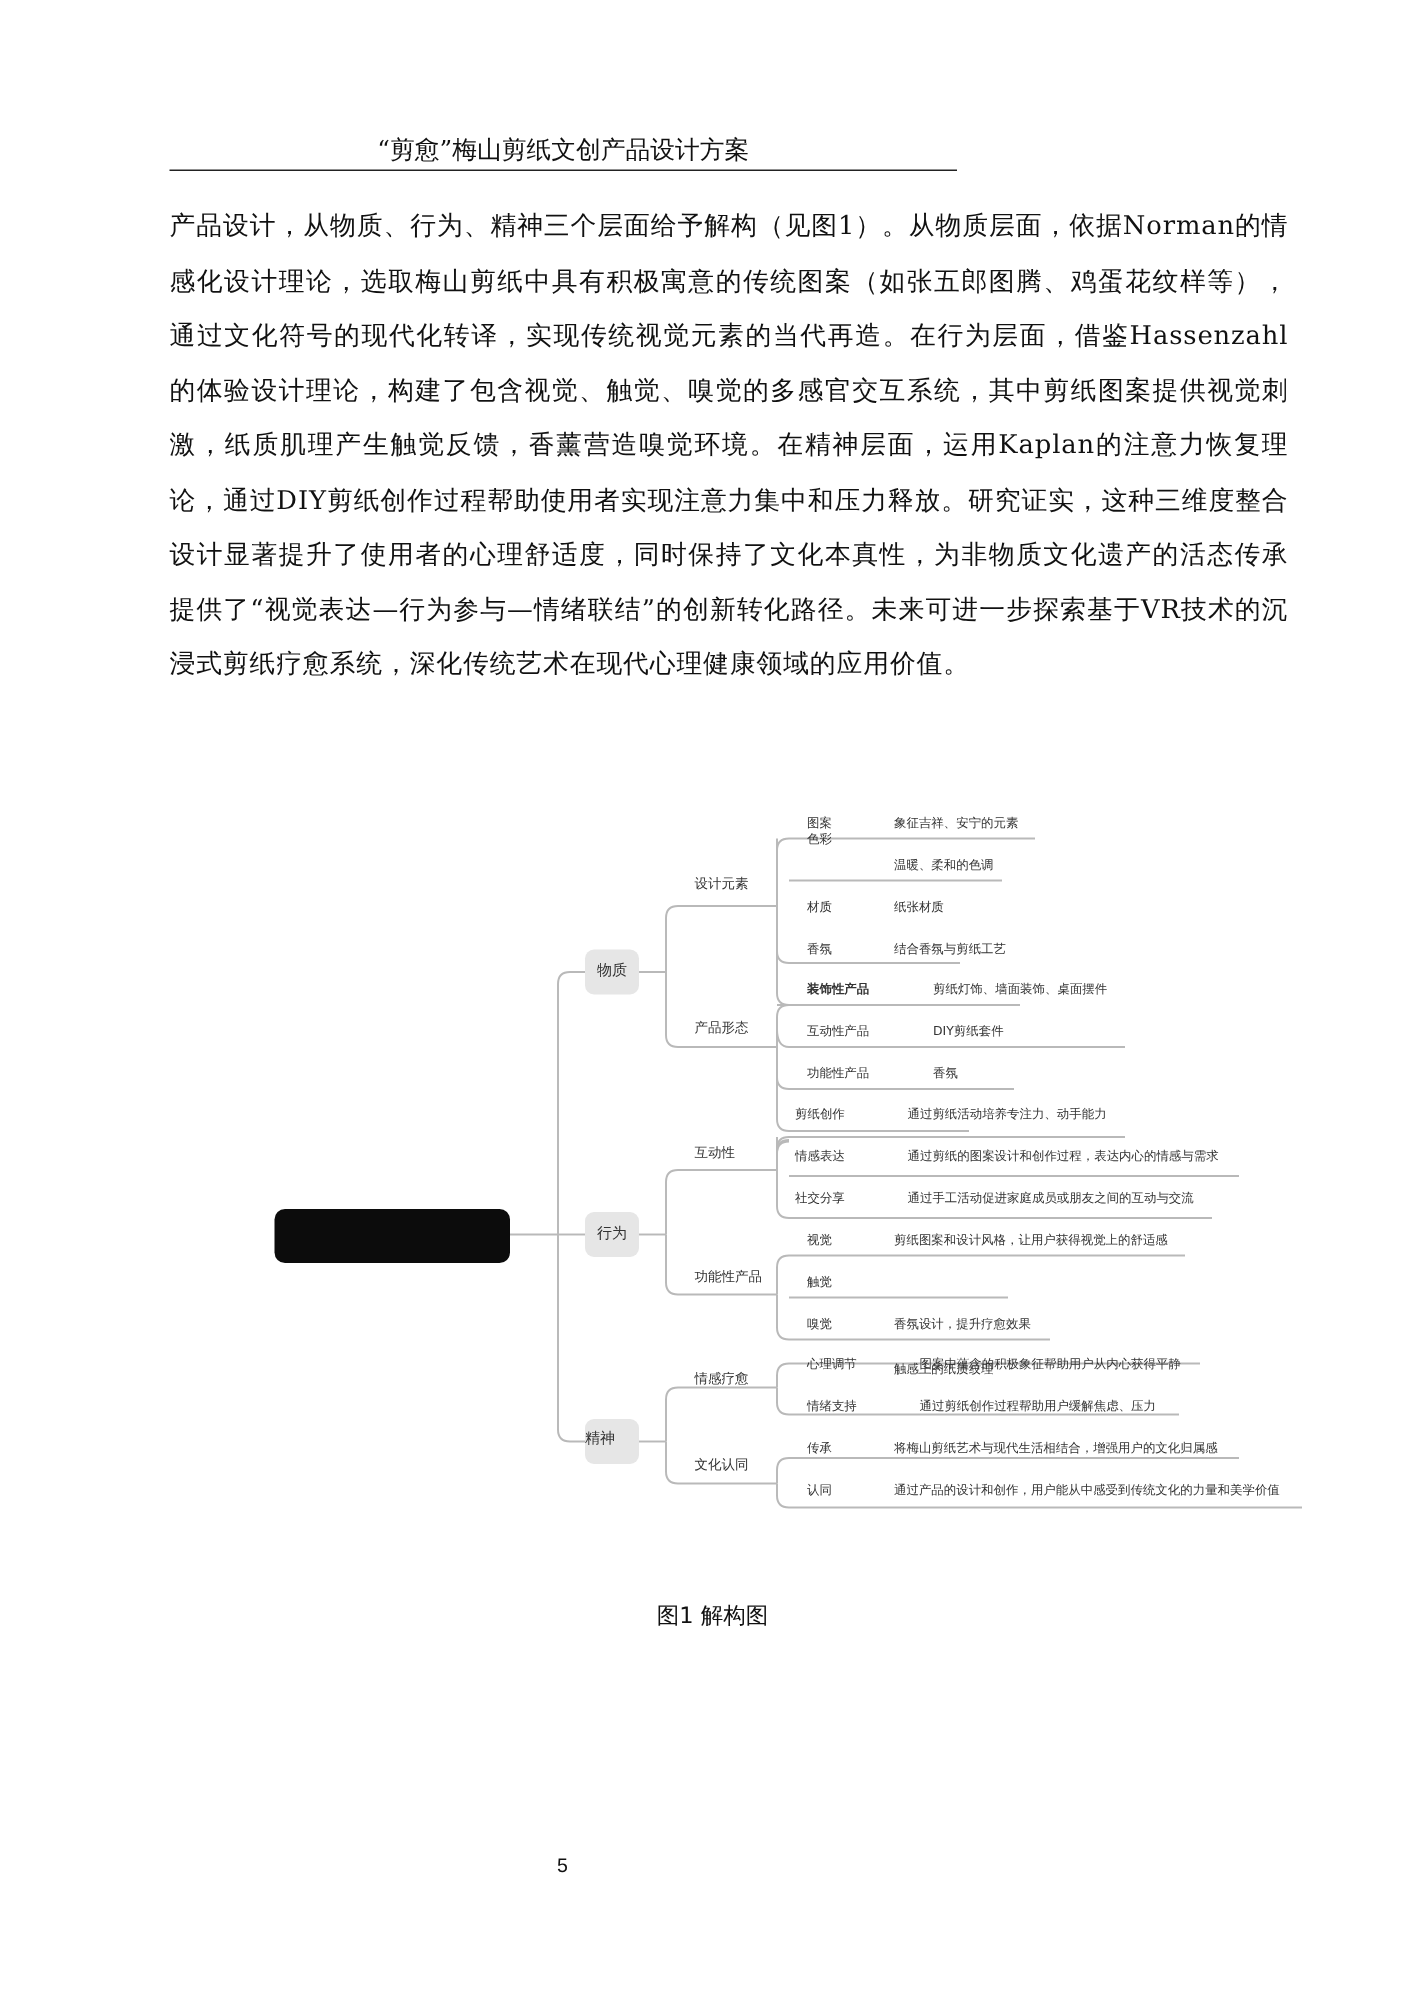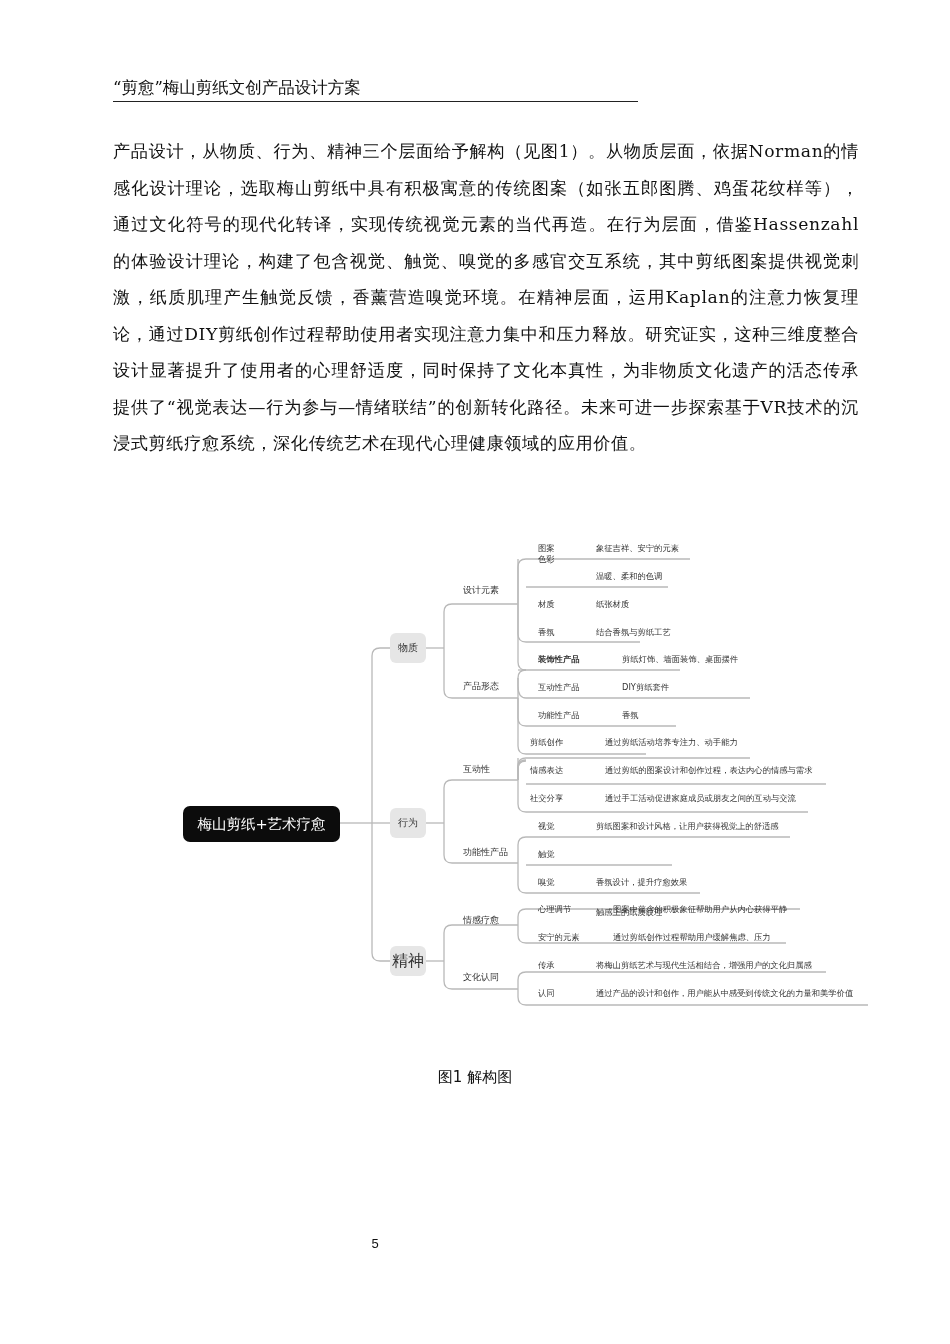--- a/index.html
+++ b/index.html
@@ -1,19 +1,19 @@
 <!DOCTYPE html>
 <html><head>
 <meta charset="utf-8">
 <style>
   html, body { margin: 0; padding: 0; background: #ffffff; }
   body { width: 950px; height: 1344px; position: relative; overflow: hidden; font-family: "DejaVu Serif", serif; color: #111; }
   .header {
-    position: absolute; left: 113px; top: 76px; width: 525px;
-    border-bottom: 1px solid #222; text-align: left;
+    position: absolute; left: 113px; top: 88px; width: 525px;
+    border-bottom: 1px solid #222; text-align: center;
     font-family: "DejaVu Serif", serif; font-size: 16.5px; line-height: 24px; padding-bottom: 1px;
   }
   .body-text {
     position: absolute; left: 113px; top: 133px; width: 746px;
     font-family: "DejaVu Serif", serif; font-size: 17.2px; line-height: 36.5px;
     text-align: justify; letter-spacing: 0.6px;
   }
   .body-text p { margin: 0; }
   .figure { position: absolute; left: 0; top: 530px; width: 950px; height: 490px; }
   .caption {
@@ -107,25 +107,24 @@
     <path class="mm-line" d="M518 459 L518 467 Q518 475 526 475 L868 475"></path>
 
     <rect x="183" y="276" width="157" height="36" rx="7" fill="#0c0c0c"></rect>
 
     <rect x="390" y="103" width="36" height="30" rx="6" fill="#e6e6e6"></rect>
     <rect x="390" y="278" width="36" height="30" rx="6" fill="#e6e6e6"></rect>
     <rect x="390" y="416" width="36" height="30" rx="6" fill="#e6e6e6"></rect>
   </svg>
 
   
-  <div style="position:absolute;left:183px;top:276px;width:157px;height:36px;line-height:36px;text-align:center;color:#fff;font-family:'DejaVu Sans',sans-serif;font-size:14.5px;">梅山剪纸+艺术疗愈</div>
 
   <div style="position:absolute;left:390px;top:103px;width:36px;height:30px;line-height:30px;text-align:center;font-family:'DejaVu Sans',sans-serif;font-size:10px;color:#333;border-radius:14px;">物质</div>
   <div style="position:absolute;left:390px;top:278px;width:36px;height:30px;line-height:30px;text-align:center;font-family:'DejaVu Sans',sans-serif;font-size:10px;color:#333;">行为</div>
-  <div style="position:absolute;left:390px;top:416px;width:36px;height:30px;line-height:30px;text-align:center;font-family:Liberation Sans, sans-serif;font-size:16px;color:#333;">精神</div>
+  <div style="position:absolute;left:390px;top:416px;width:36px;height:30px;line-height:30px;font-family:Liberation Mono, monospace;font-size:10px;color:#333;">精神</div>
 
   
   <div class="mm-t g" style="left:463px;top:54px;">设计元素</div>
   <div class="mm-t g" style="left:463px;top:150px;">产品形态</div>
   <div class="mm-t g" style="left:463px;top:233px;">互动性</div>
   <div class="mm-t g" style="left:463px;top:316px;">功能性产品</div>
   <div class="mm-t g" style="left:463px;top:384px;">情感疗愈</div>
   <div class="mm-t g" style="left:463px;top:441px;">文化认同</div>
 
   
@@ -158,21 +157,21 @@
   <div class="mm-t" style="left:538px;top:290px;">视觉</div>
   <div class="mm-t" style="left:596px;top:290px;">剪纸图案和设计风格，让用户获得视觉上的舒适感</div>
   <div class="mm-t" style="left:538px;top:318px;">触觉</div>
   <div class="mm-t" style="left:596px;top:336px;margin-top:40px;">触感上的纸质纹理</div>
   <div class="mm-t" style="left:538px;top:346px;">嗅觉</div>
   <div class="mm-t" style="left:596px;top:346px;">香氛设计，提升疗愈效果</div>
 
   
   <div class="mm-t" style="left:538px;top:373px;">心理调节</div>
   <div class="mm-t" style="left:613px;top:373px;">图案中蕴含的积极象征帮助用户从内心获得平静</div>
-  <div class="mm-t" style="left:538px;top:401px;">安宁的元素</div>
+  <div class="mm-t" style="left:538px;top:401px;">情绪支持</div>
   <div class="mm-t" style="left:613px;top:401px;">通过剪纸创作过程帮助用户缓解焦虑、压力</div>
 
   
   <div class="mm-t" style="left:538px;top:429px;">传承</div>
   <div class="mm-t" style="left:596px;top:429px;">将梅山剪纸艺术与现代生活相结合，增强用户的文化归属感</div>
   <div class="mm-t" style="left:538px;top:457px;">认同</div>
   <div class="mm-t" style="left:596px;top:457px;">通过产品的设计和创作，用户能从中感受到传统文化的力量和美学价值</div>
 </div>
 
 <div class="caption">图1 解构图</div>

